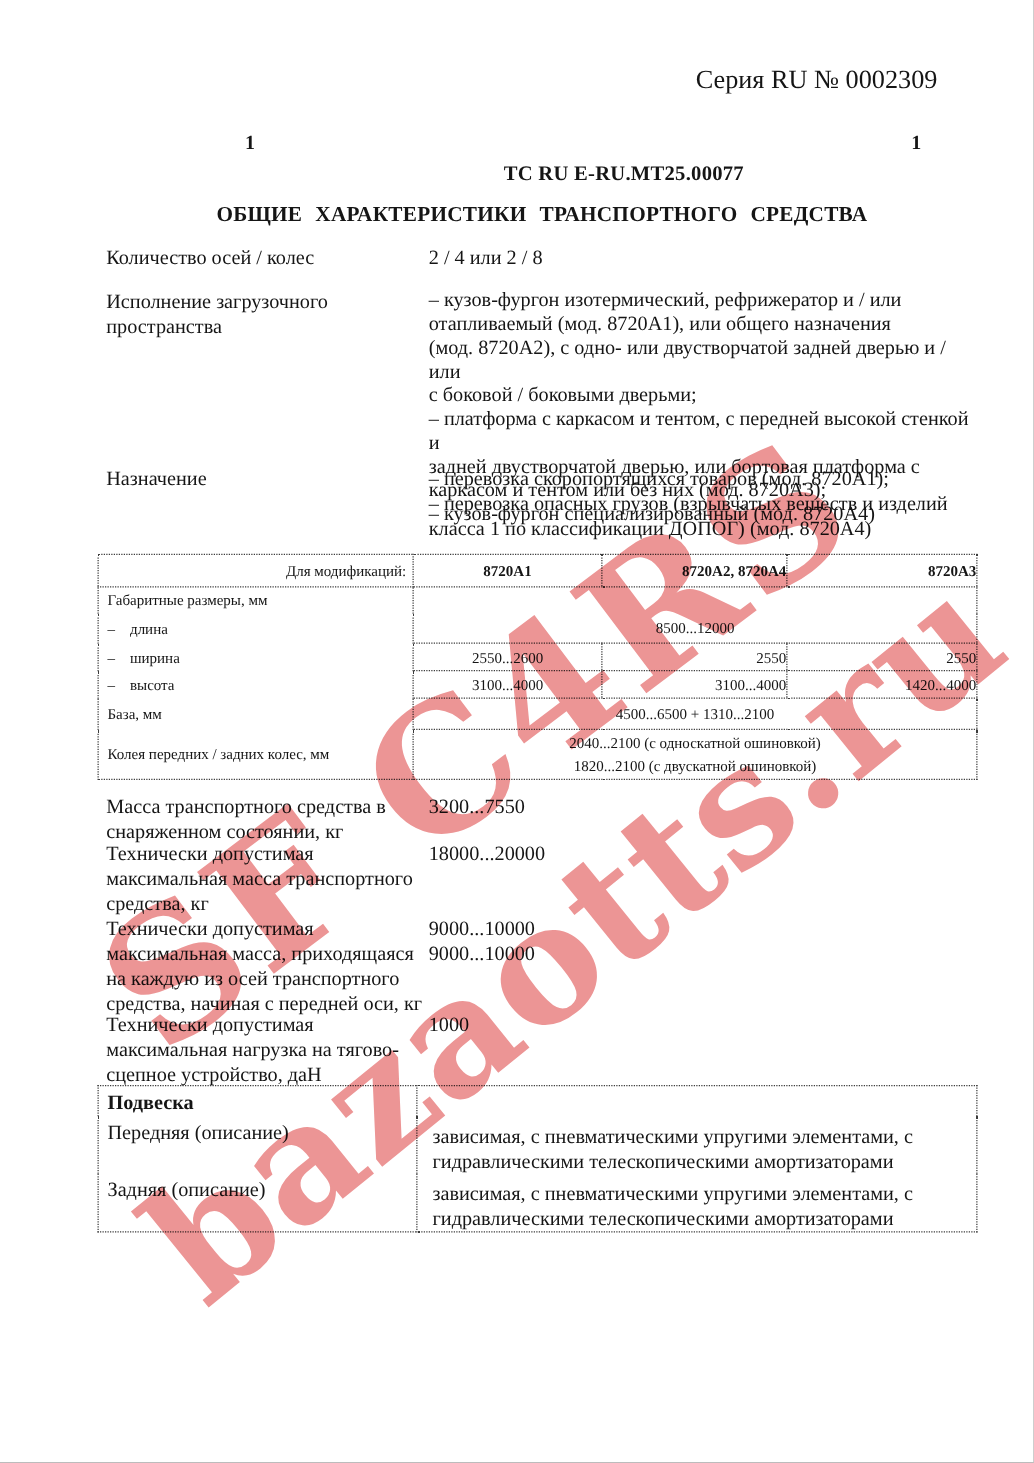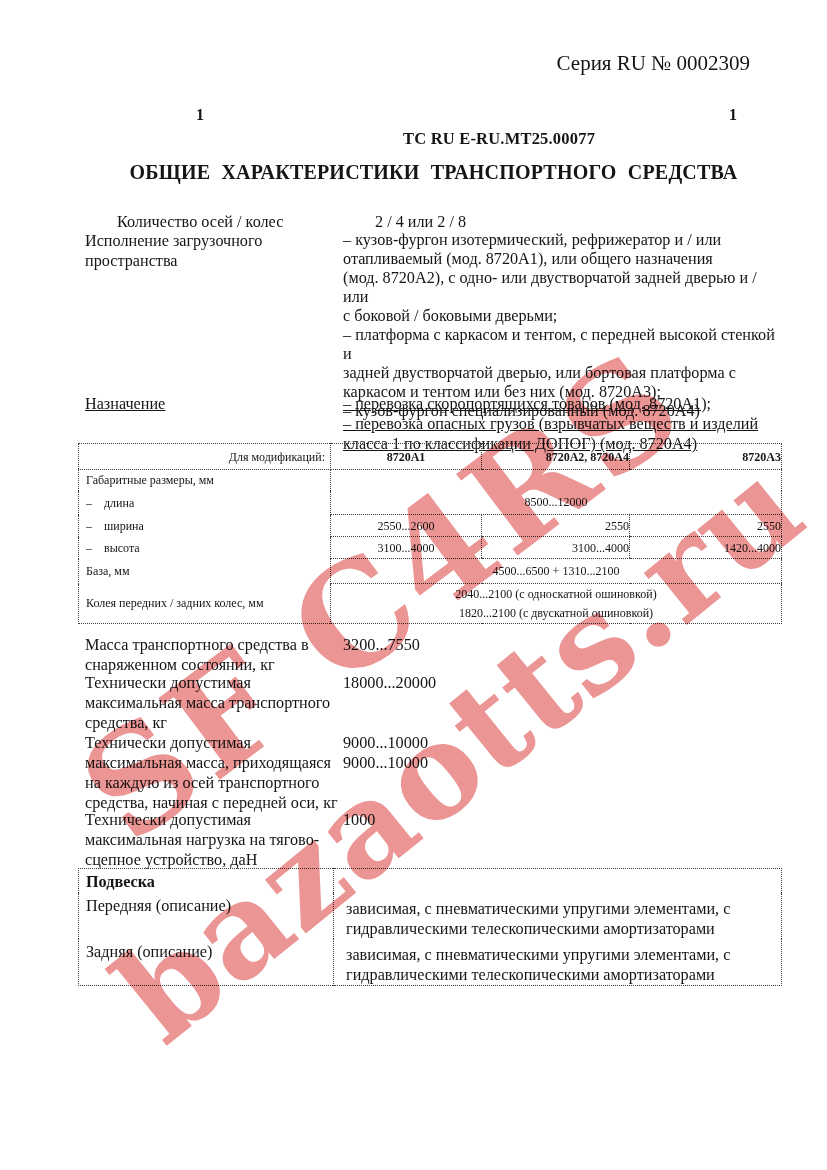--- a/index.html
+++ b/index.html
@@ -11,30 +11,30 @@
     font-size:16.2px; line-height:20px; color:#151515;
   }
   
   .series { position:absolute; top:53px; right:77px; font-size:21px; }
   .pnum  { position:absolute; top:105px; font-weight:bold; font-size:16px; }
   .pnum.left  { left:196px; }
   .pnum.right { left:729px; }
   .docnum { position:absolute; top:129px; left:403px; font-weight:bold; font-size:16.5px; letter-spacing:.2px; }
   .doctitle {
     position:absolute; top:162px; left:85px; width:697px; text-align:center;
-    font-weight:bold; font-size:20px; word-spacing:6px; letter-spacing:.2px;
+    font-weight:bold; font-size:17px; word-spacing:6px; letter-spacing:.2px;
   }
   
   .frow { position:absolute; left:85px; width:697px; display:flex; align-items:flex-start; }
   .flabel { width:258px; flex:0 0 258px; white-space:pre-line; }
   .fvalue { flex:1; white-space:pre-line; }
   .lh19 .fvalue { line-height:19px; }
-  .row-axles   { top:212px;margin-left:32px; }
+  .row-axles   { top:196px; }
   .row-cargo   { top:231px; }
-  .row-purpose { top:394px;text-decoration:underline; }
+  .row-purpose { top:373px; }
   .row-mass1 { top:635px; }
   .row-mass2 { top:673px; }
   .row-mass3 { top:733px; }
   .row-mass4 { top:810px; }
   
   table { border-collapse:collapse; table-layout:fixed; }
   .modtable {
     position:absolute; top:443px; left:78px; width:703px;
     border:1px dotted #3c3c3c;
   }

